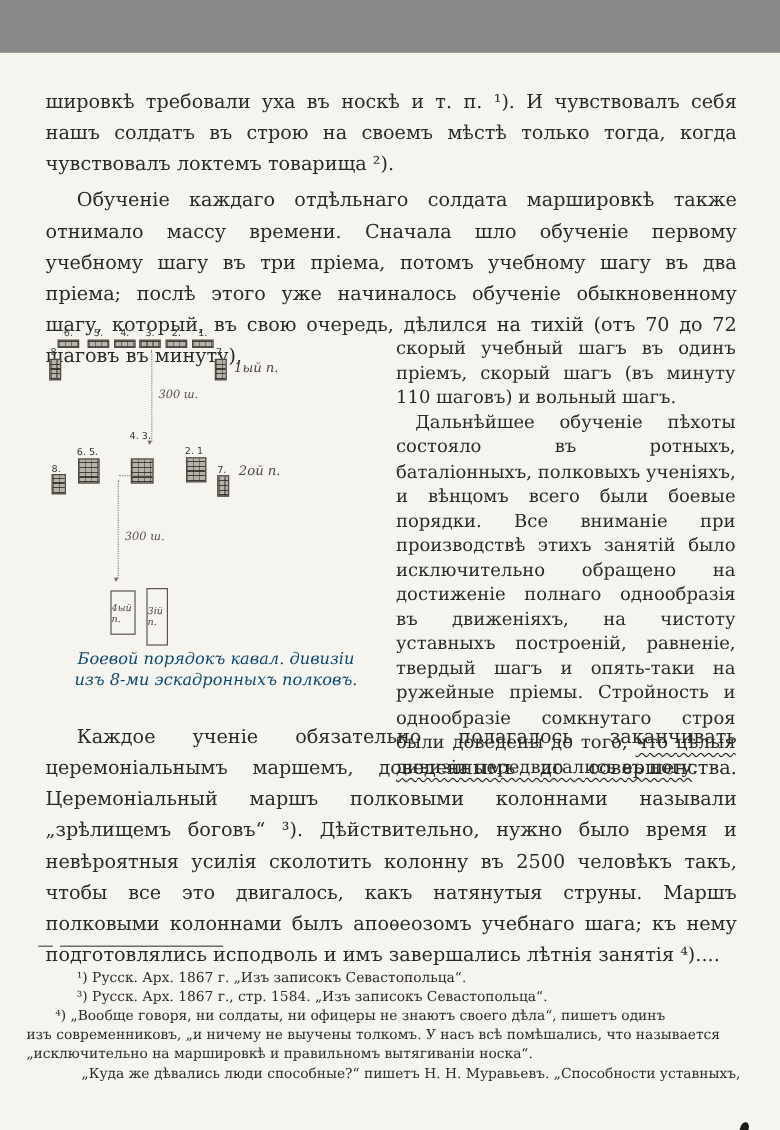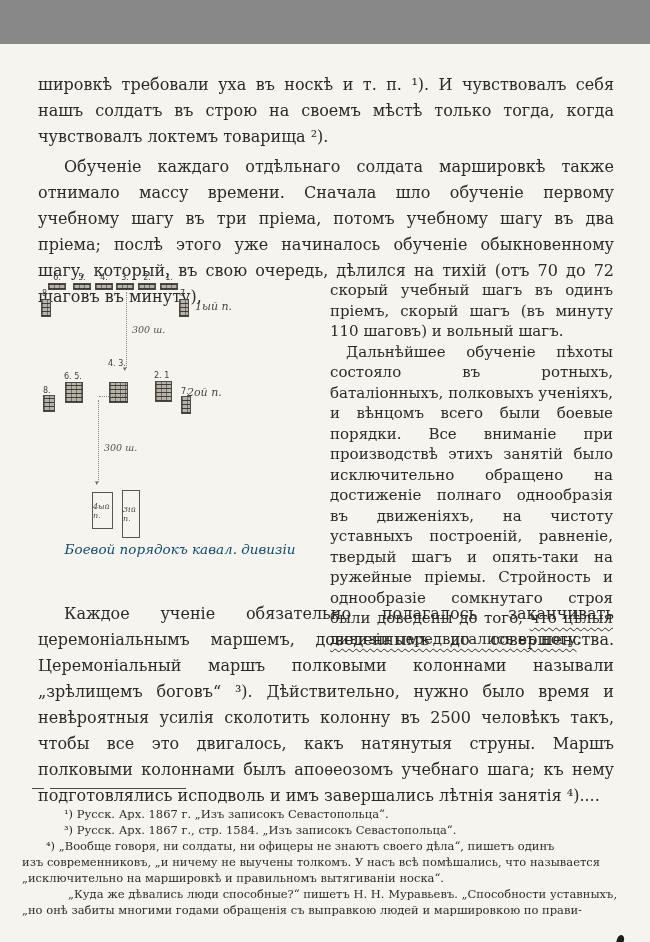--- a/index.html
+++ b/index.html
@@ -117,36 +117,37 @@
 
     <div class="fig-el num" style="left:73px;top:86px;">4. 3.</div>
     <div class="fig-el hatch" style="left:74px;top:108px;width:19px;height:21px;"></div>
 
     <div class="fig-el num" style="left:119px;top:98px;">2. 1</div>
     <div class="fig-el hatch" style="left:120px;top:107px;width:17px;height:21px;"></div>
 
     <div class="fig-el num" style="left:146px;top:114px;">7.</div>
     <div class="fig-el hatch" style="left:146px;top:122px;width:10px;height:18px;"></div>
 
-    <div class="fig-el script-label" style="left:152px;top:112px;">2ой п.</div>
+    <div class="fig-el script-label" style="left:164px;top:112px;">2ой п.</div>
 
     <div class="fig-el doth" style="left:64px;top:122px;width:28px;"></div>
     <div class="fig-el dotv" style="left:63px;top:126px;height:82px;"></div>
     <div class="fig-el arrow" style="left:60px;top:206px;">▾</div>
     <div class="fig-el dist" style="left:69px;top:168px;">300 ш.</div>
 
     <div class="fig-el reserve" style="left:57px;top:218px;width:21px;height:37px;">
       <span>4ый п.</span>
     </div>
     <div class="fig-el reserve" style="left:87px;top:216px;width:18px;height:48px;">
       <span>3ій п.</span>
     </div>
 
     <div class="caption">
       <div>Боевой порядокъ кавал. дивизіи</div>
+      <div>изъ 8-ми эскадронныхъ полковъ.</div>
     </div>
   </div>
 
   <div class="txt rightcol" style="top:236px;">
     <div>скорый учебный шагъ въ одинъ пріемъ, скорый шагъ (въ минуту 110 шаговъ) и вольный шагъ.</div>
     <div class="rc-indent">
       <span>Дальнѣйшее обученіе пѣхоты состояло въ ротныхъ, баталіонныхъ, полковыхъ ученіяхъ, и вѣнцомъ всего были боевые порядки. Все вниманіе при производствѣ этихъ занятій было исключительно обращено на достиженіе полнаго однообразія въ движеніяхъ, на чистоту уставныхъ построеній, равненіе, твердый шагъ и опять-таки на ружейные пріемы. Стройность и однообразіе сомкнутаго строя были доведены до того, </span><span class="wavy">что цѣлыя дивизіи передвигались въ ногу</span><span>.</span>
     </div>
   </div>
 
@@ -155,21 +156,20 @@
   <div class="rule" style="left:32px;top:744px;width:12px;"></div>
   <div class="rule" style="left:50px;top:744px;width:136px;"></div>
 
   <div class="footnotes">
     <div class="fn-line ind-a">¹) Русск. Арх. 1867 г. „Изъ записокъ Севастопольца“.</div>
     <div class="fn-line ind-a">³) Русск. Арх. 1867 г., стр. 1584. „Изъ записокъ Севастопольца“.</div>
     <div class="fn-line ind-b">⁴) „Вообще говоря, ни солдаты, ни офицеры не знаютъ своего дѣла“, пишетъ одинъ</div>
     <div class="fn-line">изъ современниковъ, „и ничему не выучены толкомъ. У насъ всѣ помѣшались, что называется</div>
     <div class="fn-line">„исключительно на маршировкѣ и правильномъ вытягиваніи носка“.</div>
     <div class="fn-line ind-c">„Куда же дѣвались люди способные?“ пишетъ Н. Н. Муравьевъ. „Способности уставныхъ,</div>
-    <div class="fn-line">„но онѣ забиты многими годами обращенія съ выправкою людей и маршировкою по прави-</div>
   </div>
 
   <div class="pagenum">
     <span class="dash">—</span>
     <span>558</span>
     <span class="dash">- -</span>
   </div>
 
   <div class="ink-mark"></div>
 

